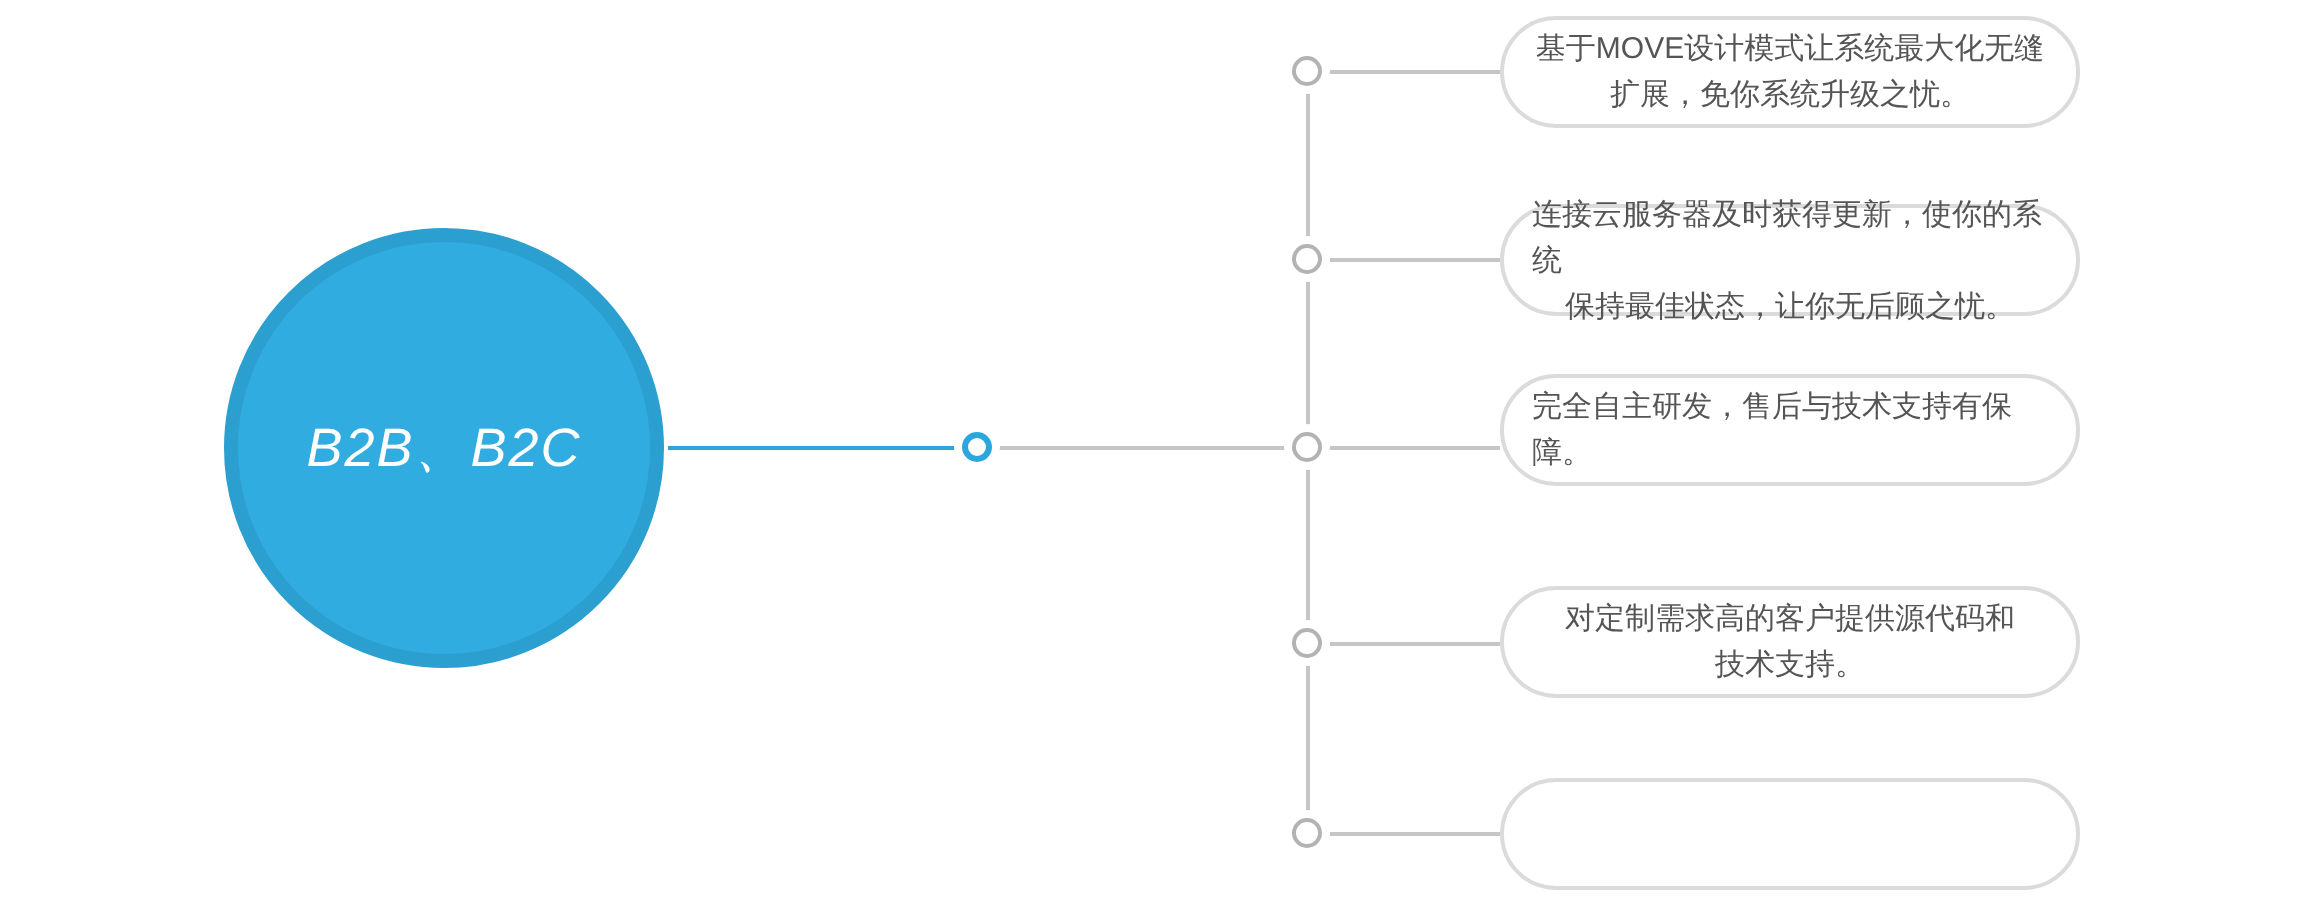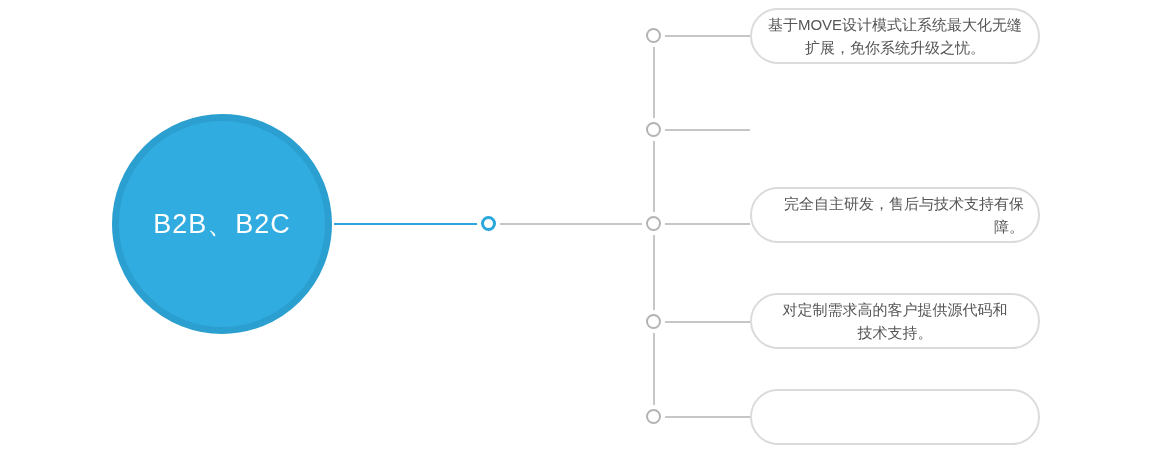--- a/index.html
+++ b/index.html
@@ -37,20 +37,21 @@
     display: flex;
     flex-direction: column;
     align-items: center;
     justify-content: center;
     text-align: center;
     color: var(--circle-text);
     font-size: 27px;
     line-height: 36px;
     font-weight: 300;
     letter-spacing: 1px;
+    font-style: italic;
   }
   
   .h-line {
     position: absolute;
     height: 1.5px;
     background: var(--connector-gray);
   }
   .h-line.blue {
     height: 2px;
     background: var(--accent-blue);
@@ -77,21 +78,21 @@
     left: 750px;
     width: 290px;
     height: 56px;
     border: 2px solid var(--pill-border);
     border-radius: 28px;
     background: #ffffff;
     display: flex;
     flex-direction: column;
     align-items: center;
     justify-content: center;
-    text-align: right;
+    text-align: left;
     color: var(--pill-text);
     font-size: 15px;
     line-height: 23px;
     padding: 0 14px;
   }
   .pill span { display: block; }
   .pill span:empty { display: none; }
 </style>
 </head>
 <body>
@@ -119,20 +120,24 @@
   <div class="ring gray" style="left:646px; top:28px;"></div>
   <div class="ring gray" style="left:646px; top:122px;"></div>
   <div class="ring gray" style="left:646px; top:216px;"></div>
   <div class="ring gray" style="left:646px; top:314px;"></div>
   <div class="ring gray" style="left:646px; top:409px;"></div>
 
   <div class="pill" style="top:8px;">
     <span>基于MOVE设计模式让系统最大化无缝</span>
     <span>扩展，免你系统升级之忧。</span>
   </div>
+  <div class="pill" style="top:102px;">
+    <span>连接云服务器及时获得更新，使你的系统</span>
+    <span>保持最佳状态，让你无后顾之忧。</span>
+  </div>
   <div class="pill" style="top:187px;">
     <span>完全自主研发，售后与技术支持有保障。</span>
 
   </div>
   <div class="pill" style="top:293px;">
     <span>对定制需求高的客户提供源代码和</span>
     <span>技术支持。</span>
   </div>
   <div class="pill" style="top:389px;">
   </div>

